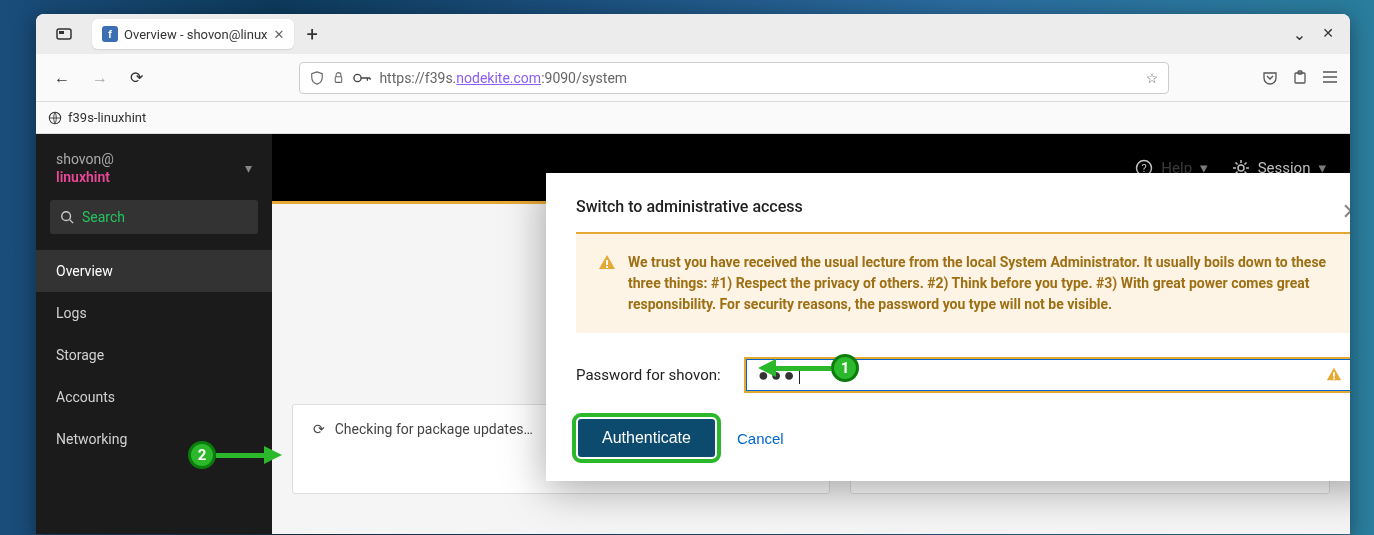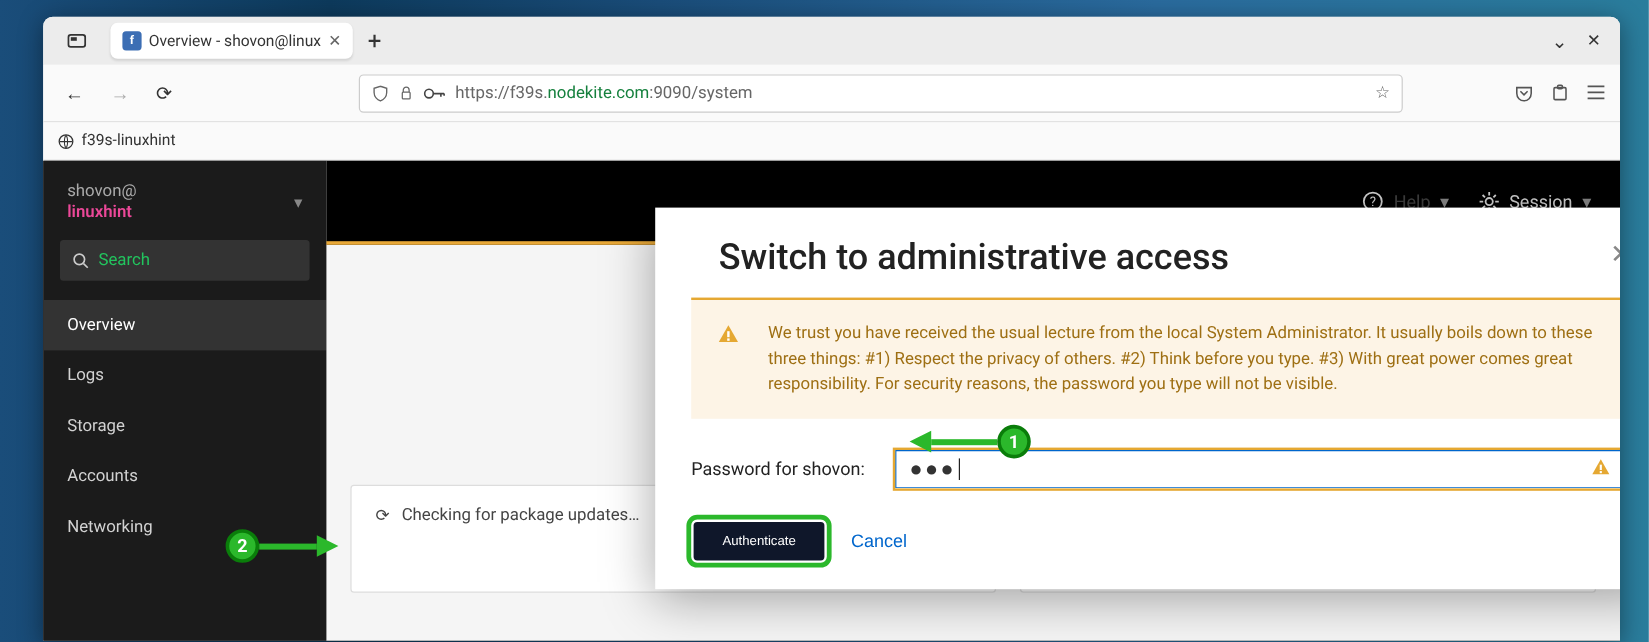--- a/index.html
+++ b/index.html
@@ -70,21 +70,21 @@
       border-radius: 4px;
       display: flex;
       align-items: center;
       padding: 0 10px;
       gap: 8px;
       font-size: 14px;
       background: #fff;
       color: #666;
     }
     .url-text { flex: 1; white-space: nowrap; overflow: hidden; }
-    .url-text .bold { color: #15803d; }
+    .url-text .bold { color: #8b5cf6; text-decoration: underline; }
     .urlbar-right { margin-left: auto; display: flex; gap: 14px; color: #555; }
     
     .bookmarkbar {
       height: 32px;
       background: #fafafa;
       border-bottom: 1px solid #ddd;
       display: flex;
       align-items: center;
       padding: 0 12px;
       font-size: 13px;
@@ -171,44 +171,43 @@
     .modal {
       position: absolute;
       left: 274px;
       top: 39px;
       width: 838px;
       background: #fff;
       box-shadow: 0 8px 40px rgba(0,0,0,0.35);
       padding: 24px 30px 22px 30px;
     }
     .modal-title {
-      font-size: 30px;
+      font-size: 16px;
       font-weight: 500;
       color: #222;
       margin-bottom: 16px;
-      margin-left: 23px;
     }
     .modal-close {
       position: absolute;
       right: 24px;
       top: 26px;
       font-size: 22px;
       color: #888;
       cursor: pointer;
     }
     .warn-box {
       background: #fdf4e6;
       border-top: 2px solid #e5a832;
       padding: 18px 22px;
       font-size: 14px;
       color: #9e6f13;
       display: flex;
-      gap: 24px;
+      gap: 12px;
       line-height: 1.5;
-      font-weight: 400;
+      font-weight: 700;
       margin-bottom: 24px;
     }
     .warn-icon { color: #d49115; flex-shrink: 0; margin-top: 1px; }
     .form-row {
       display: flex;
       align-items: center;
       gap: 18px;
       margin-bottom: 24px;
     }
     .form-label { font-size: 15px; color: #222; min-width: 150px; }
@@ -226,25 +225,25 @@
       position: relative;
       box-shadow: 0 0 0 1px #0066cc inset;
     }
     .pwd-tri {
       position: absolute;
       right: 10px;
       color: #e5a832;
     }
     .btn-row { display: flex; align-items: center; gap: 20px; }
     .btn-primary {
-      background: #0f172a;
+      background: #0c4a6e;
       color: #fff;
       border: none;
       padding: 10px 24px;
-      font-size: 11px;
+      font-size: 16px;
       border-radius: 3px;
       cursor: pointer;
     }
     .btn-link { color: #0066cc; background: none; border: none; font-size: 15px; cursor: pointer; }
     
     .annot {
       position: absolute;
       display: flex;
       align-items: center;
       z-index: 100;

